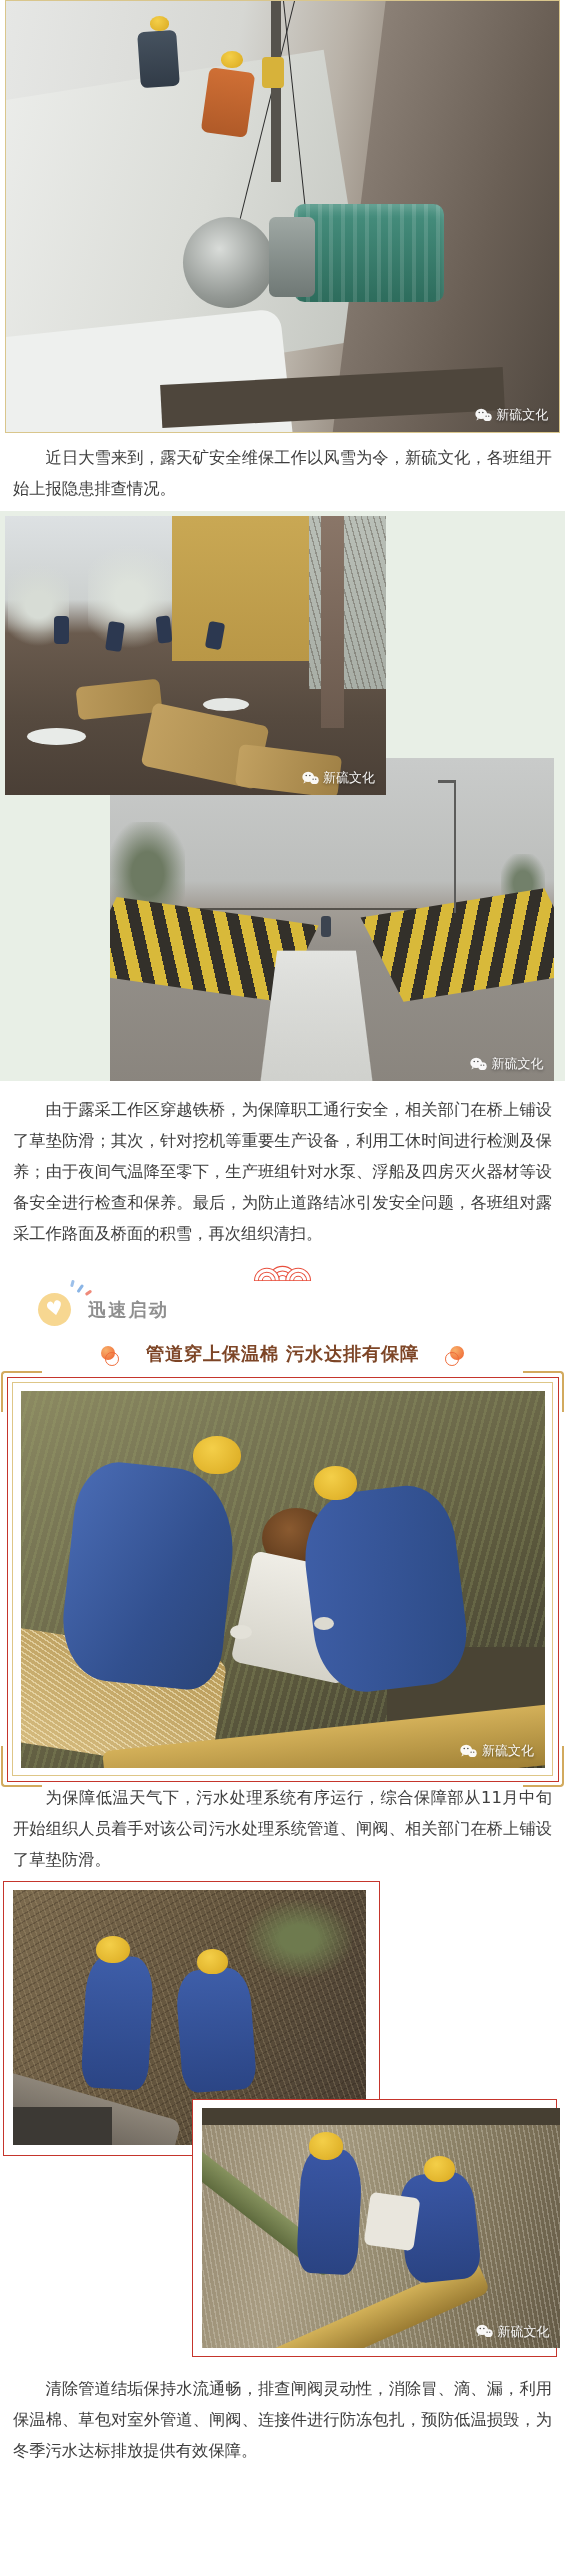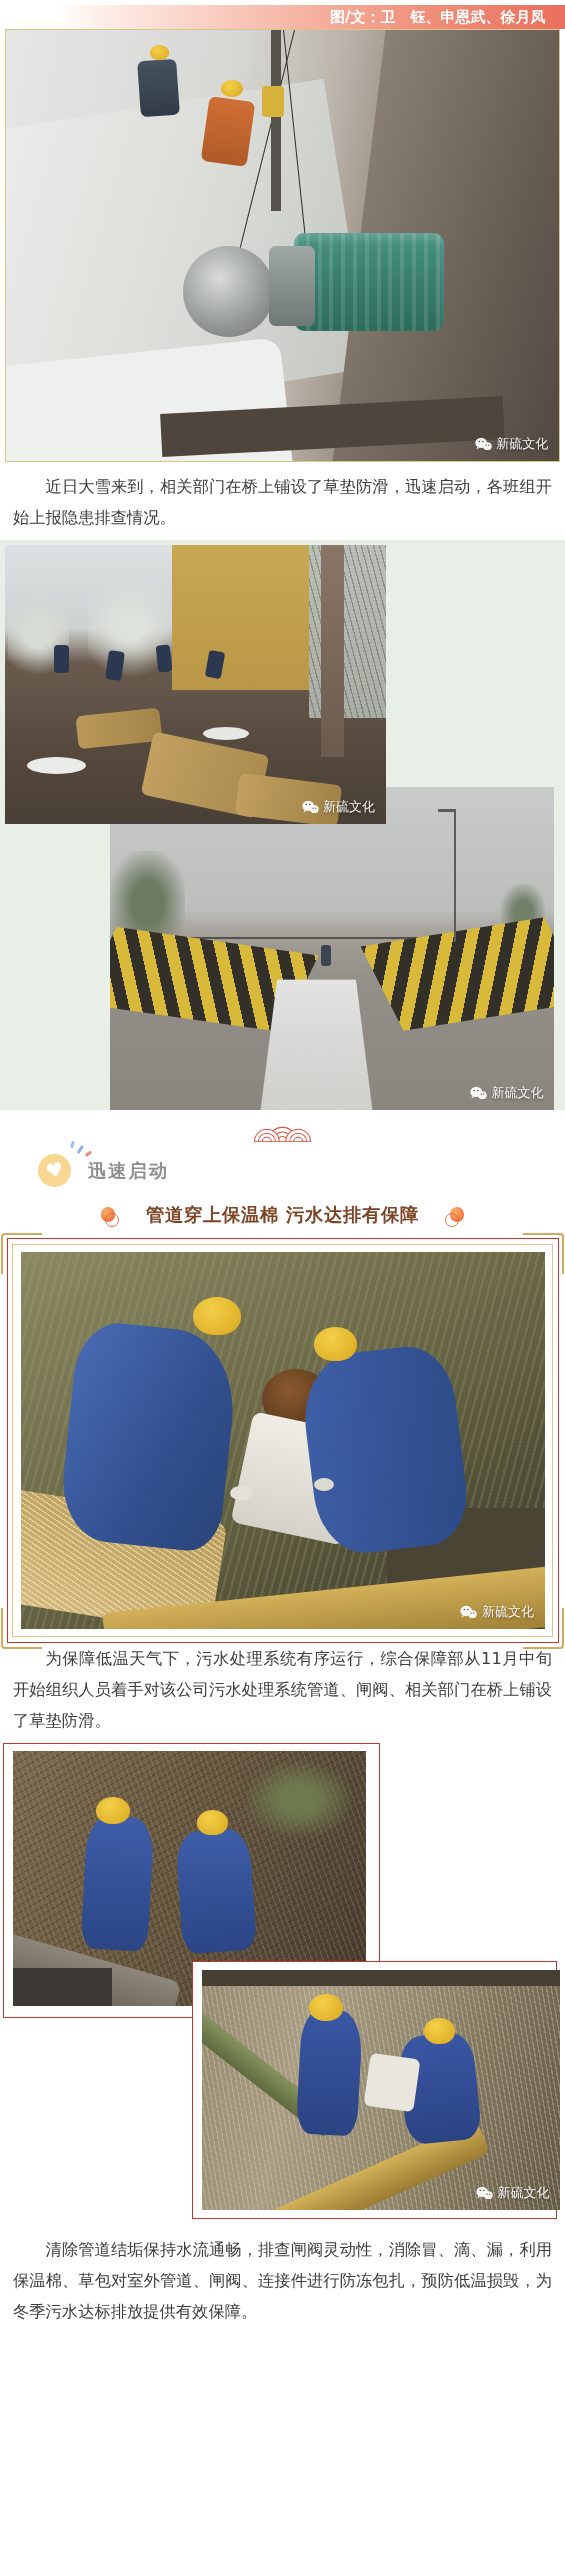--- a/index.html
+++ b/index.html
@@ -140,23 +140,20 @@
   .ph6 .wah{left:30%;top:10%;width:34px;height:27.4px;}
   .ph6 .wbb{left:56%;top:27%;width:21%;height:45%;background:linear-gradient(#3a57a5,#2a4382);border-radius:32% 30% 24% 26%;transform:rotate(-6deg);}
   .ph6 .wbh{left:62%;top:20%;width:31px;height:26px;}
   .ph6 .wrap{left:46%;top:36%;width:14%;height:22%;background:#e9e6dd;border-radius:6.5px;transform:rotate(8deg);}
   .p4{margin-top:10.5px;padding-bottom:14.4px;}
 </style>
 </head>
 <body>
 <div class="page">
 
-  <div class="badge badge1">
-    <span>图/文：卫　钰、申恩武、徐月凤</span>
-  </div>
 
   <div class="photo ph1">
     <div class="abs snowL"></div>
     <div class="abs rockR"></div>
     <div class="abs fgsnow"></div>
     <div class="abs cable1"></div>
     <div class="abs cable2"></div>
     <div class="abs pole"></div>
     <div class="abs pulley"></div>
     <div class="abs w2b"></div>
@@ -174,21 +171,21 @@
           <circle cx="12" cy="7" r="1.2" fill="#444"></circle>
           <path d="M4 15 l-2 4 4-2z" fill="#fff"></path>
           <ellipse cx="19" cy="14" rx="6.5" ry="6" fill="#fff"></ellipse>
           <circle cx="17" cy="12.5" r="1" fill="#444"></circle>
           <circle cx="21" cy="12.5" r="1" fill="#444"></circle>
         </svg>
       <span>新硫文化</span>
     </div>
   </div>
 
-  <p class="p p1">近日大雪来到，相关部门在桥上铺设了草垫防滑，迅速启动，各班组开始上报隐患排查情况。</p>
+  <p class="p p1">近日大雪来到，露天矿安全维保工作以风雪为令，新硫文化，各班组开始上报隐患排查情况。</p>
 
   <div class="gallery">
     <div class="photo abs ph2">
       <div class="abs wallY"></div>
       <div class="abs treeR"></div>
       <div class="abs gatepost"></div>
       <div class="abs snowtree"></div>
       <div class="abs snowtree2"></div>
       <div class="abs pfig f1"></div>
       <div class="abs pfig f2"></div>
@@ -230,20 +227,21 @@
             <path d="M4 15 l-2 4 4-2z" fill="#fff"></path>
             <ellipse cx="19" cy="14" rx="6.5" ry="6" fill="#fff"></ellipse>
             <circle cx="17" cy="12.5" r="1" fill="#444"></circle>
             <circle cx="21" cy="12.5" r="1" fill="#444"></circle>
           </svg>
         <span>新硫文化</span>
       </div>
     </div>
   </div>
 
+  <p class="p p2">由于露采工作区穿越铁桥，为保障职工通行安全，相关部门在桥上铺设了草垫防滑；其次，针对挖机等重要生产设备，利用工休时间进行检测及保养；由于夜间气温降至零下，生产班组针对水泵、浮船及四房灭火器材等设备安全进行检查和保养。最后，为防止道路结冰引发安全问题，各班组对露采工作路面及桥面的积雪，再次组织清扫。</p>
 
   <div class="cloudwrap">
     <svg width="59" height="27.4" viewBox="0 0 90 42">
       <g stroke="#e8503e" stroke-width="1.6" fill="#ffffff">
         <path d="M23 41 a22 22 0 0 1 44 0 Z"></path>
           <path d="M30 41 a15 15 0 0 1 30 0 Z"></path>
           <path d="M37 41 a8 8 0 0 1 16 0 Z"></path>
         <path d="M2 41 a19 19 0 0 1 38 0 Z"></path>
           <path d="M8 41 a13 13 0 0 1 26 0 Z"></path>
           <path d="M14 41 a7 7 0 0 1 14 0 Z"></path>

